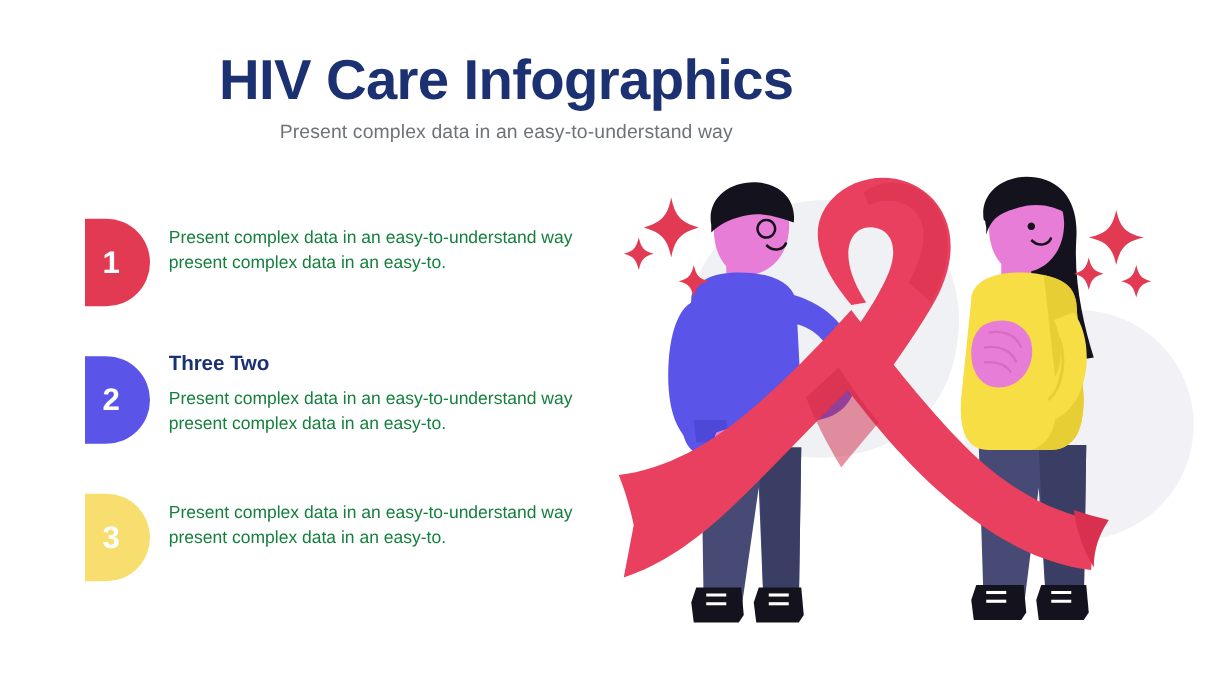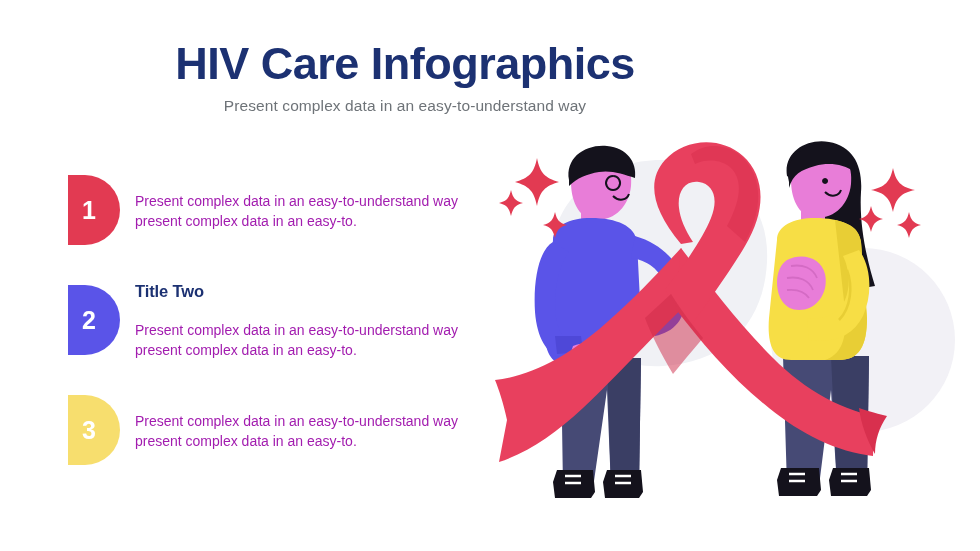--- a/index.html
+++ b/index.html
@@ -77,24 +77,24 @@
     width: 345px;
   }
   .item-title {
     margin: 0;
     font-size: 16.5px;
     font-weight: bold;
     color: #1C3172;
     letter-spacing: -0.1px;
   }
   .item-desc {
-    margin: 20px 0 0 0;
+    margin: 8px 0 0 0;
     font-size: 14px;
     line-height: 1.42;
-    color: #a21caf;
+    color: #15803d;
   }
 
   
   #illustration {
     position: absolute;
     left: 495px;
     top: 140px;
     width: 470px;
     height: 380px;
   }
@@ -123,21 +123,21 @@
       <div class="item-text">
         <p class="item-desc">Present complex data in an easy-to-understand way present complex data in an easy-to.</p>
       </div>
     </div>
 
     <div class="item">
       <div class="badge" style="background:#5A54E8;">
         <span class="badge-num">2</span>
       </div>
       <div class="item-text">
-        <h2 class="item-title">Title Two</h2>
+        <h2 class="item-title">Three Two</h2>
         <p class="item-desc">Present complex data in an easy-to-understand way present complex data in an easy-to.</p>
       </div>
     </div>
 
     <div class="item">
       <div class="badge" style="background:#F7DE6E;">
         <span class="badge-num">3</span>
       </div>
       <div class="item-text">
         <p class="item-desc">Present complex data in an easy-to-understand way present complex data in an easy-to.</p>

